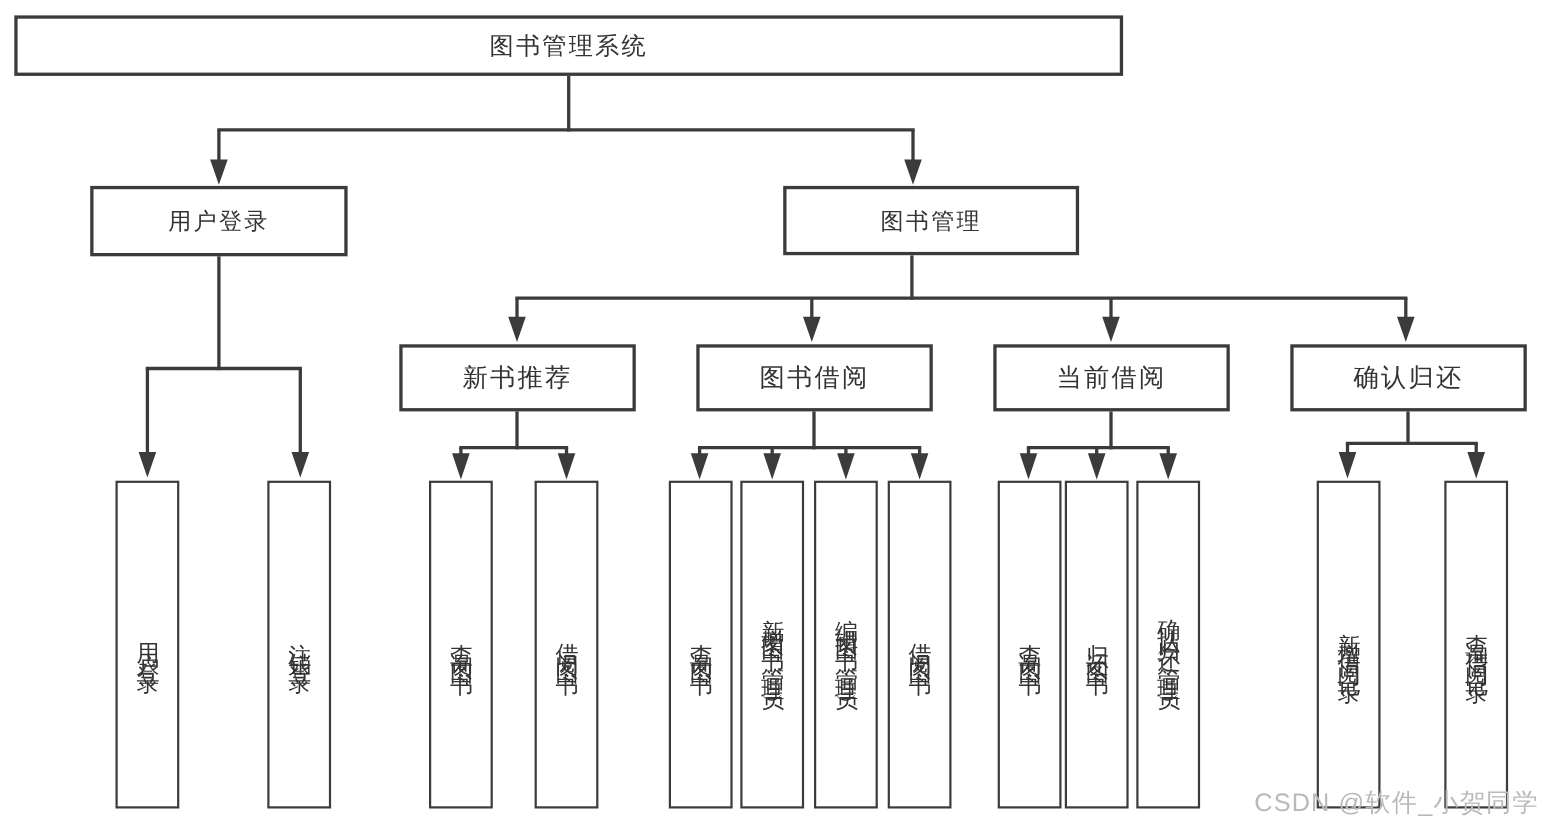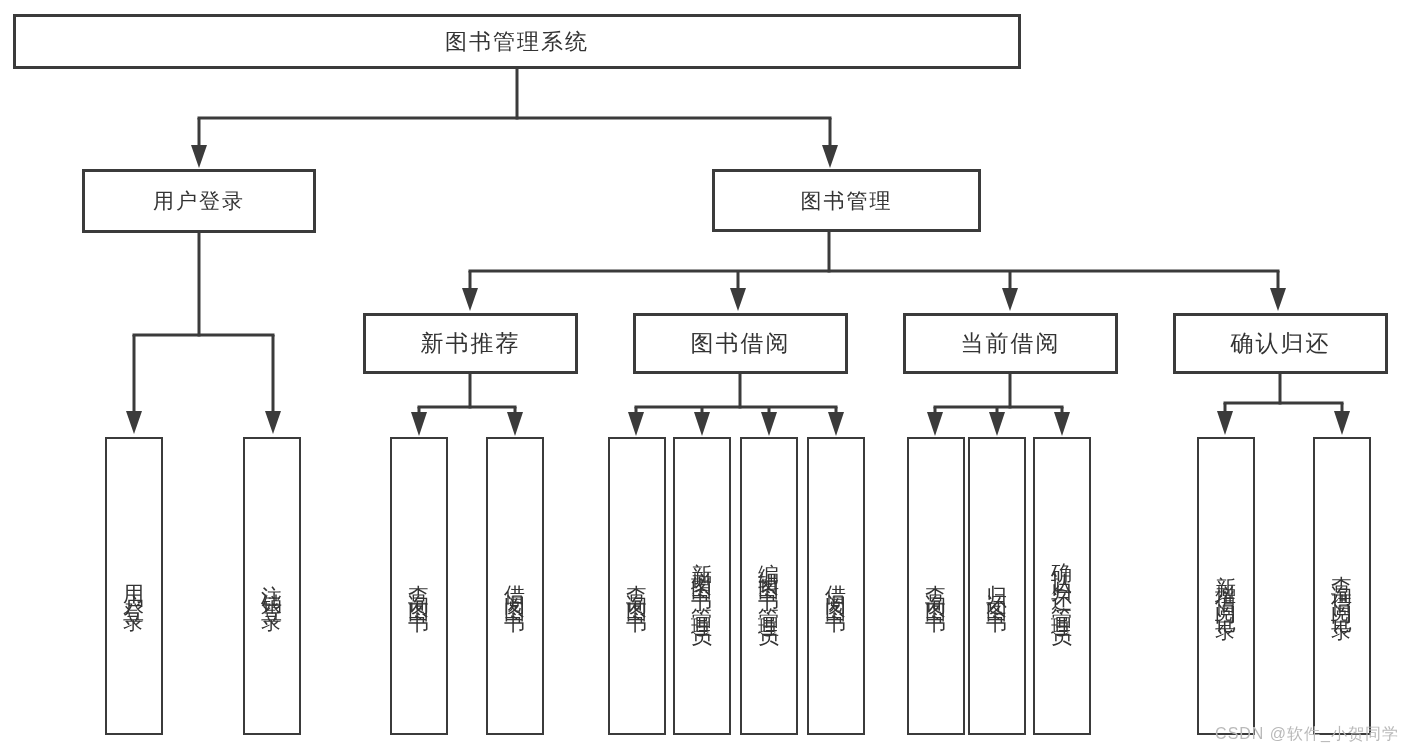--- a/index.html
+++ b/index.html
@@ -29,21 +29,21 @@
     font-size:21px;
     writing-mode:vertical-rl;
     text-orientation:mixed;
     letter-spacing:9px;
     line-height:1;
     display:flex;align-items:center;justify-content:center;
   }
   .watermark{
     position:absolute;
     right:6px;bottom:2px;
-    font-size:16px;
+    font-size:23px;
     color:#b9b9b9;
     letter-spacing:1px;
     white-space:nowrap;
   }
 </style>
 </head>
 <body>
 
 <div class="stage">
 

